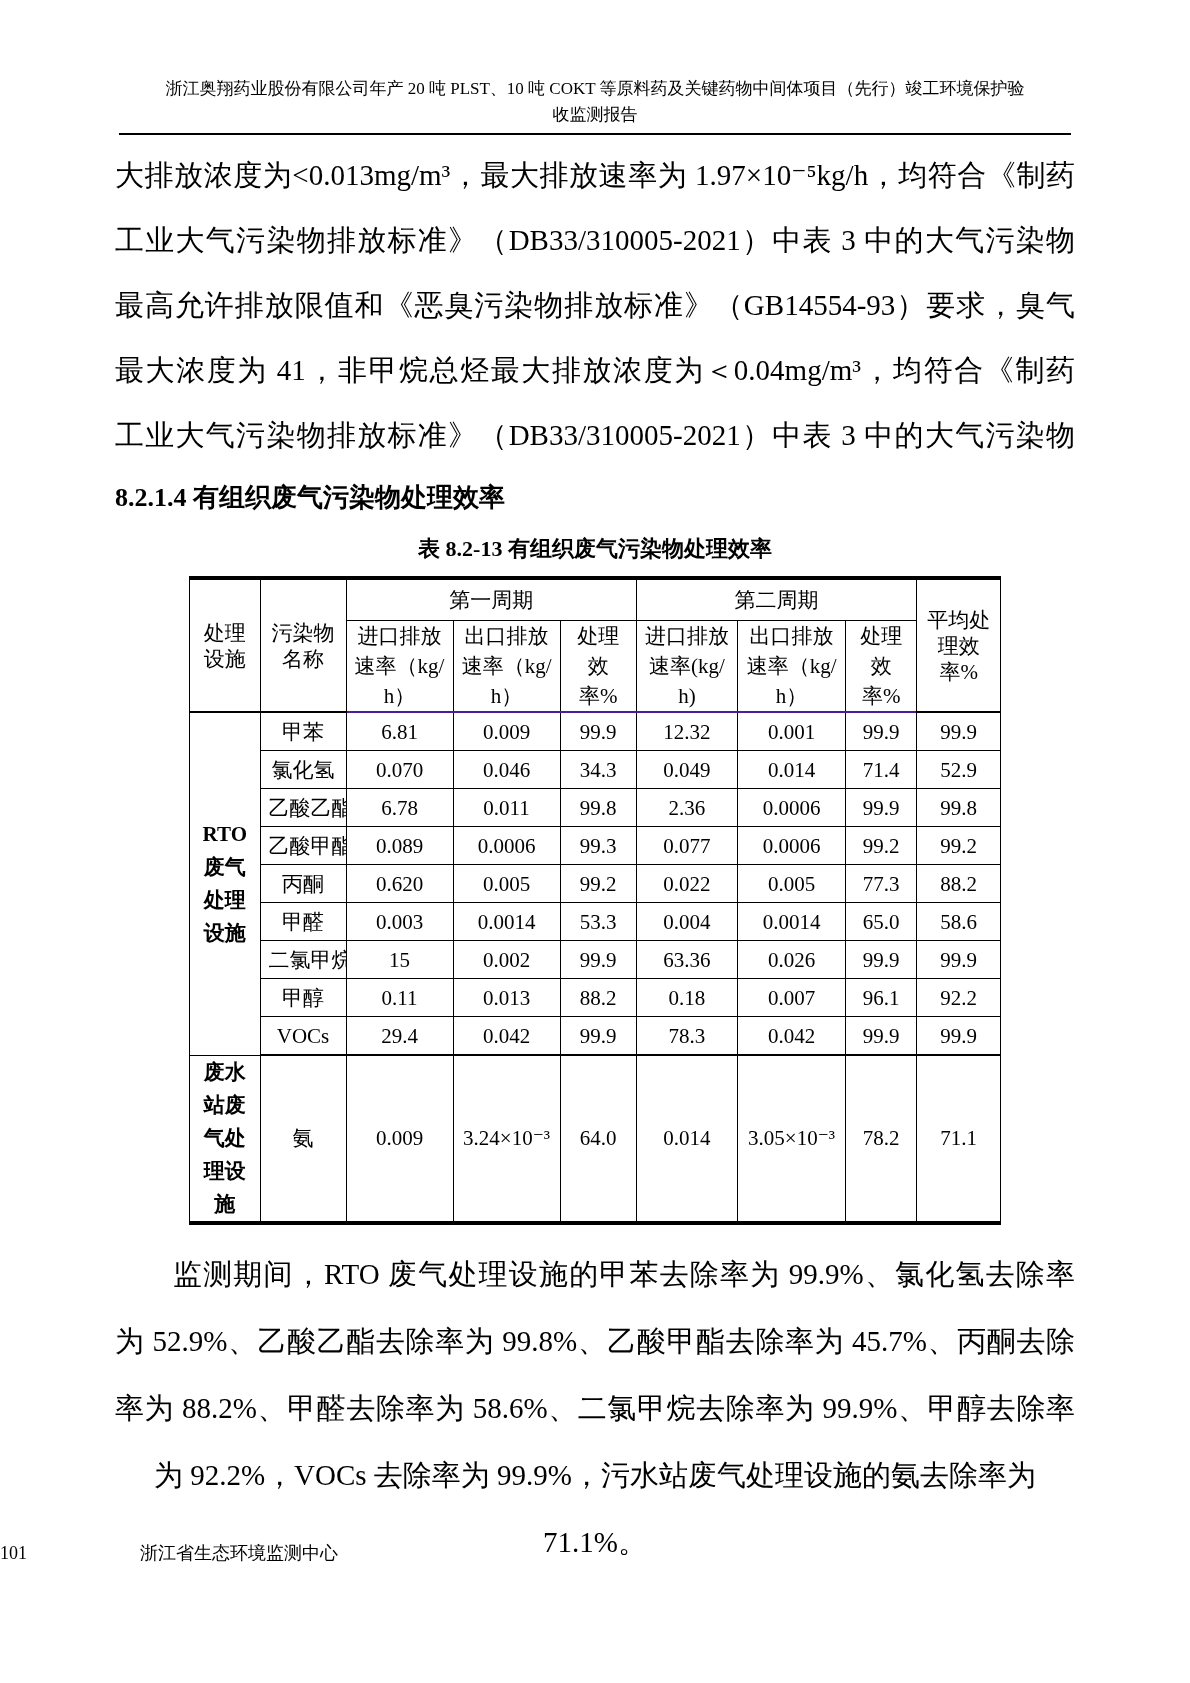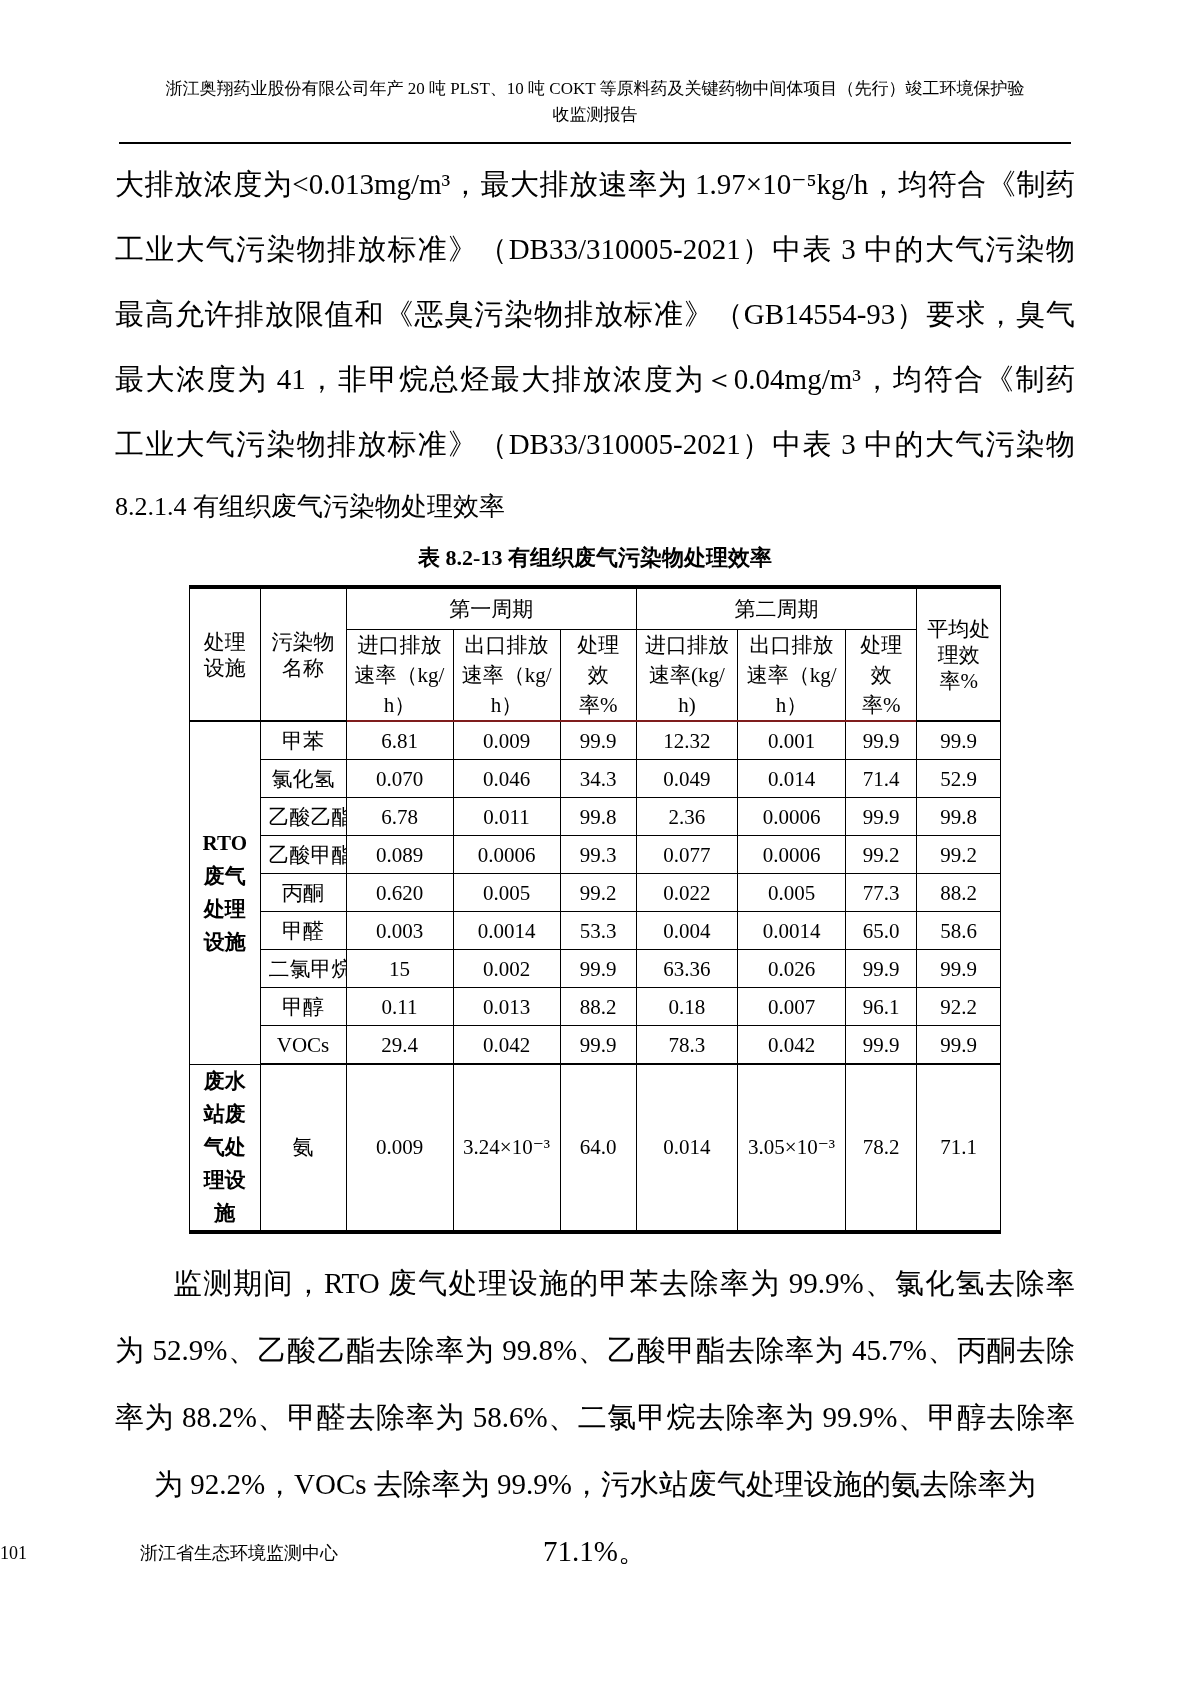--- a/index.html
+++ b/index.html
@@ -3,53 +3,53 @@
 <meta charset="utf-8">
 <style>
   html, body { margin: 0; padding: 0; }
   body {
     width: 1190px; height: 1683px;
     background: #ffffff; color: #000;
     font-family: "Liberation Serif", "DejaVu Serif", serif;
     position: relative; overflow: hidden;
   }
   .page-header {
-    width: 952px; margin: 0 auto; padding-top: 76px; padding-bottom: 14px;
+    width: 952px; margin: 0 auto; padding-top: 76px; padding-bottom: 5px;
     text-align: center; font-size: 17px; line-height: 26px;
     border-bottom: 2px solid #000;
   }
   .para { width: 960px; margin: 0 auto; font-size: 29px; }
   .para1 { margin-top: 8px; }
   .para .jline {
     line-height: 65px; text-align: justify; text-align-last: justify;
     text-justify: inter-character; word-break: break-all; white-space: normal;
   }
   .para .lline { line-height: 65px; text-align: left; }
   .para2 .jline, .para2 .lline { line-height: 67px; text-align: center; }
   .para2 .indent { padding-left: 58px; }
   .section-heading {
     width: 960px; margin: 12px auto 0 auto;
-    font-size: 26px; font-weight: normal; line-height: 36px; text-align: left;
+    font-size: 26px; font-weight: bold; line-height: 36px; text-align: left;
   }
   .table-caption {
     width: 960px; margin: 18px auto 12px auto; text-align: center;
     font-size: 22px; font-weight: bold; line-height: 30px;
   }
   table.report {
     width: 812px; margin: 0 auto; border-collapse: collapse;
     border-top: 4px solid #000; border-bottom: 4px solid #000;
     font-size: 21px; table-layout: fixed;
   }
   table.report th, table.report td {
     border: 1px solid #000; text-align: center; vertical-align: middle;
     font-weight: normal; padding: 0 8px; overflow: hidden;
   }
   table.report thead tr.hrow1 th { height: 40px; line-height: 26px; }
   table.report thead tr.hrow2 th { height: 60px; line-height: 30px; word-break: break-all; }
-  table.report thead tr.hrow2 th { border-bottom: 2px solid #7f1d1d; }
+  table.report thead tr.hrow2 th { border-bottom: 2px solid #4c1d95; }
   table.report th.span2 { word-break: break-all; line-height: 30px; border-bottom: 2px solid #000; }
   table.report tbody td { height: 37px; line-height: 24px; white-space: nowrap; }
   table.report td.facility {
     word-break: break-all; white-space: normal; line-height: 33px; font-weight: bold;
   }
   table.report tr.group-end td { border-bottom: 2px solid #000; }
   table.report tr.tall td { height: 98px; }
   .page-footer {
     position: absolute; top: 1541px; left: 0; width: 1190px;
     font-size: 18px; line-height: 24px;

